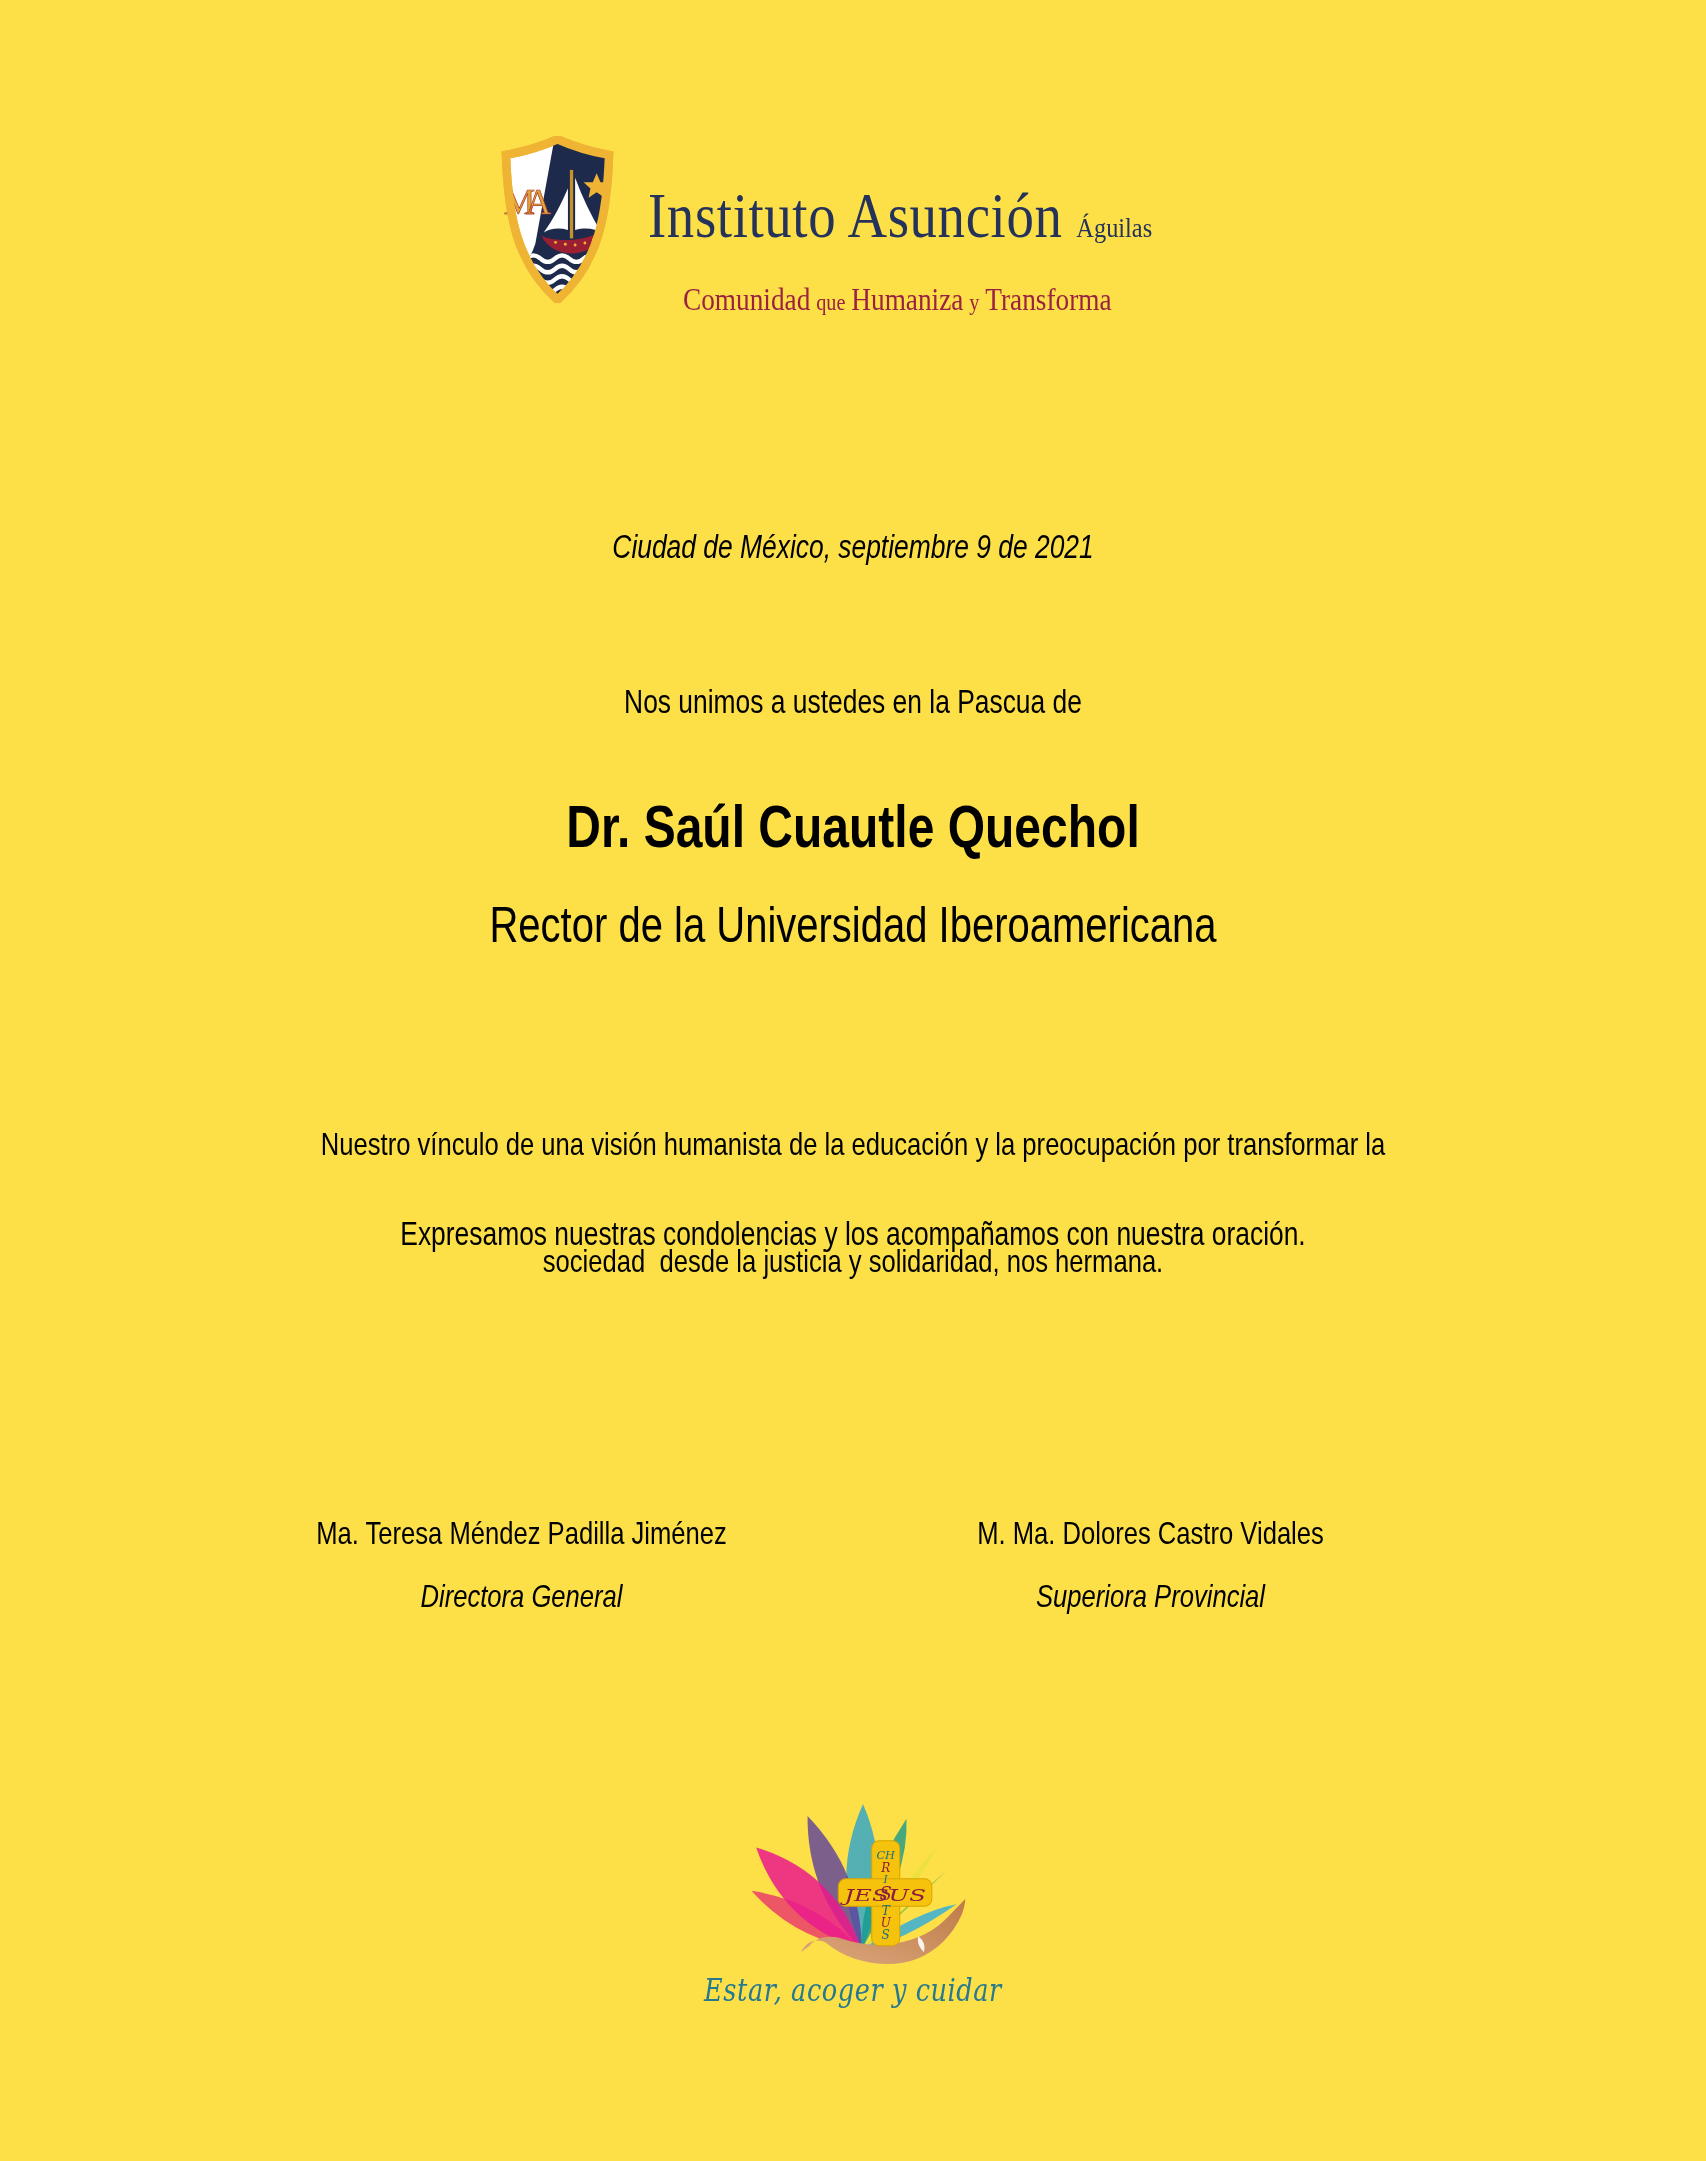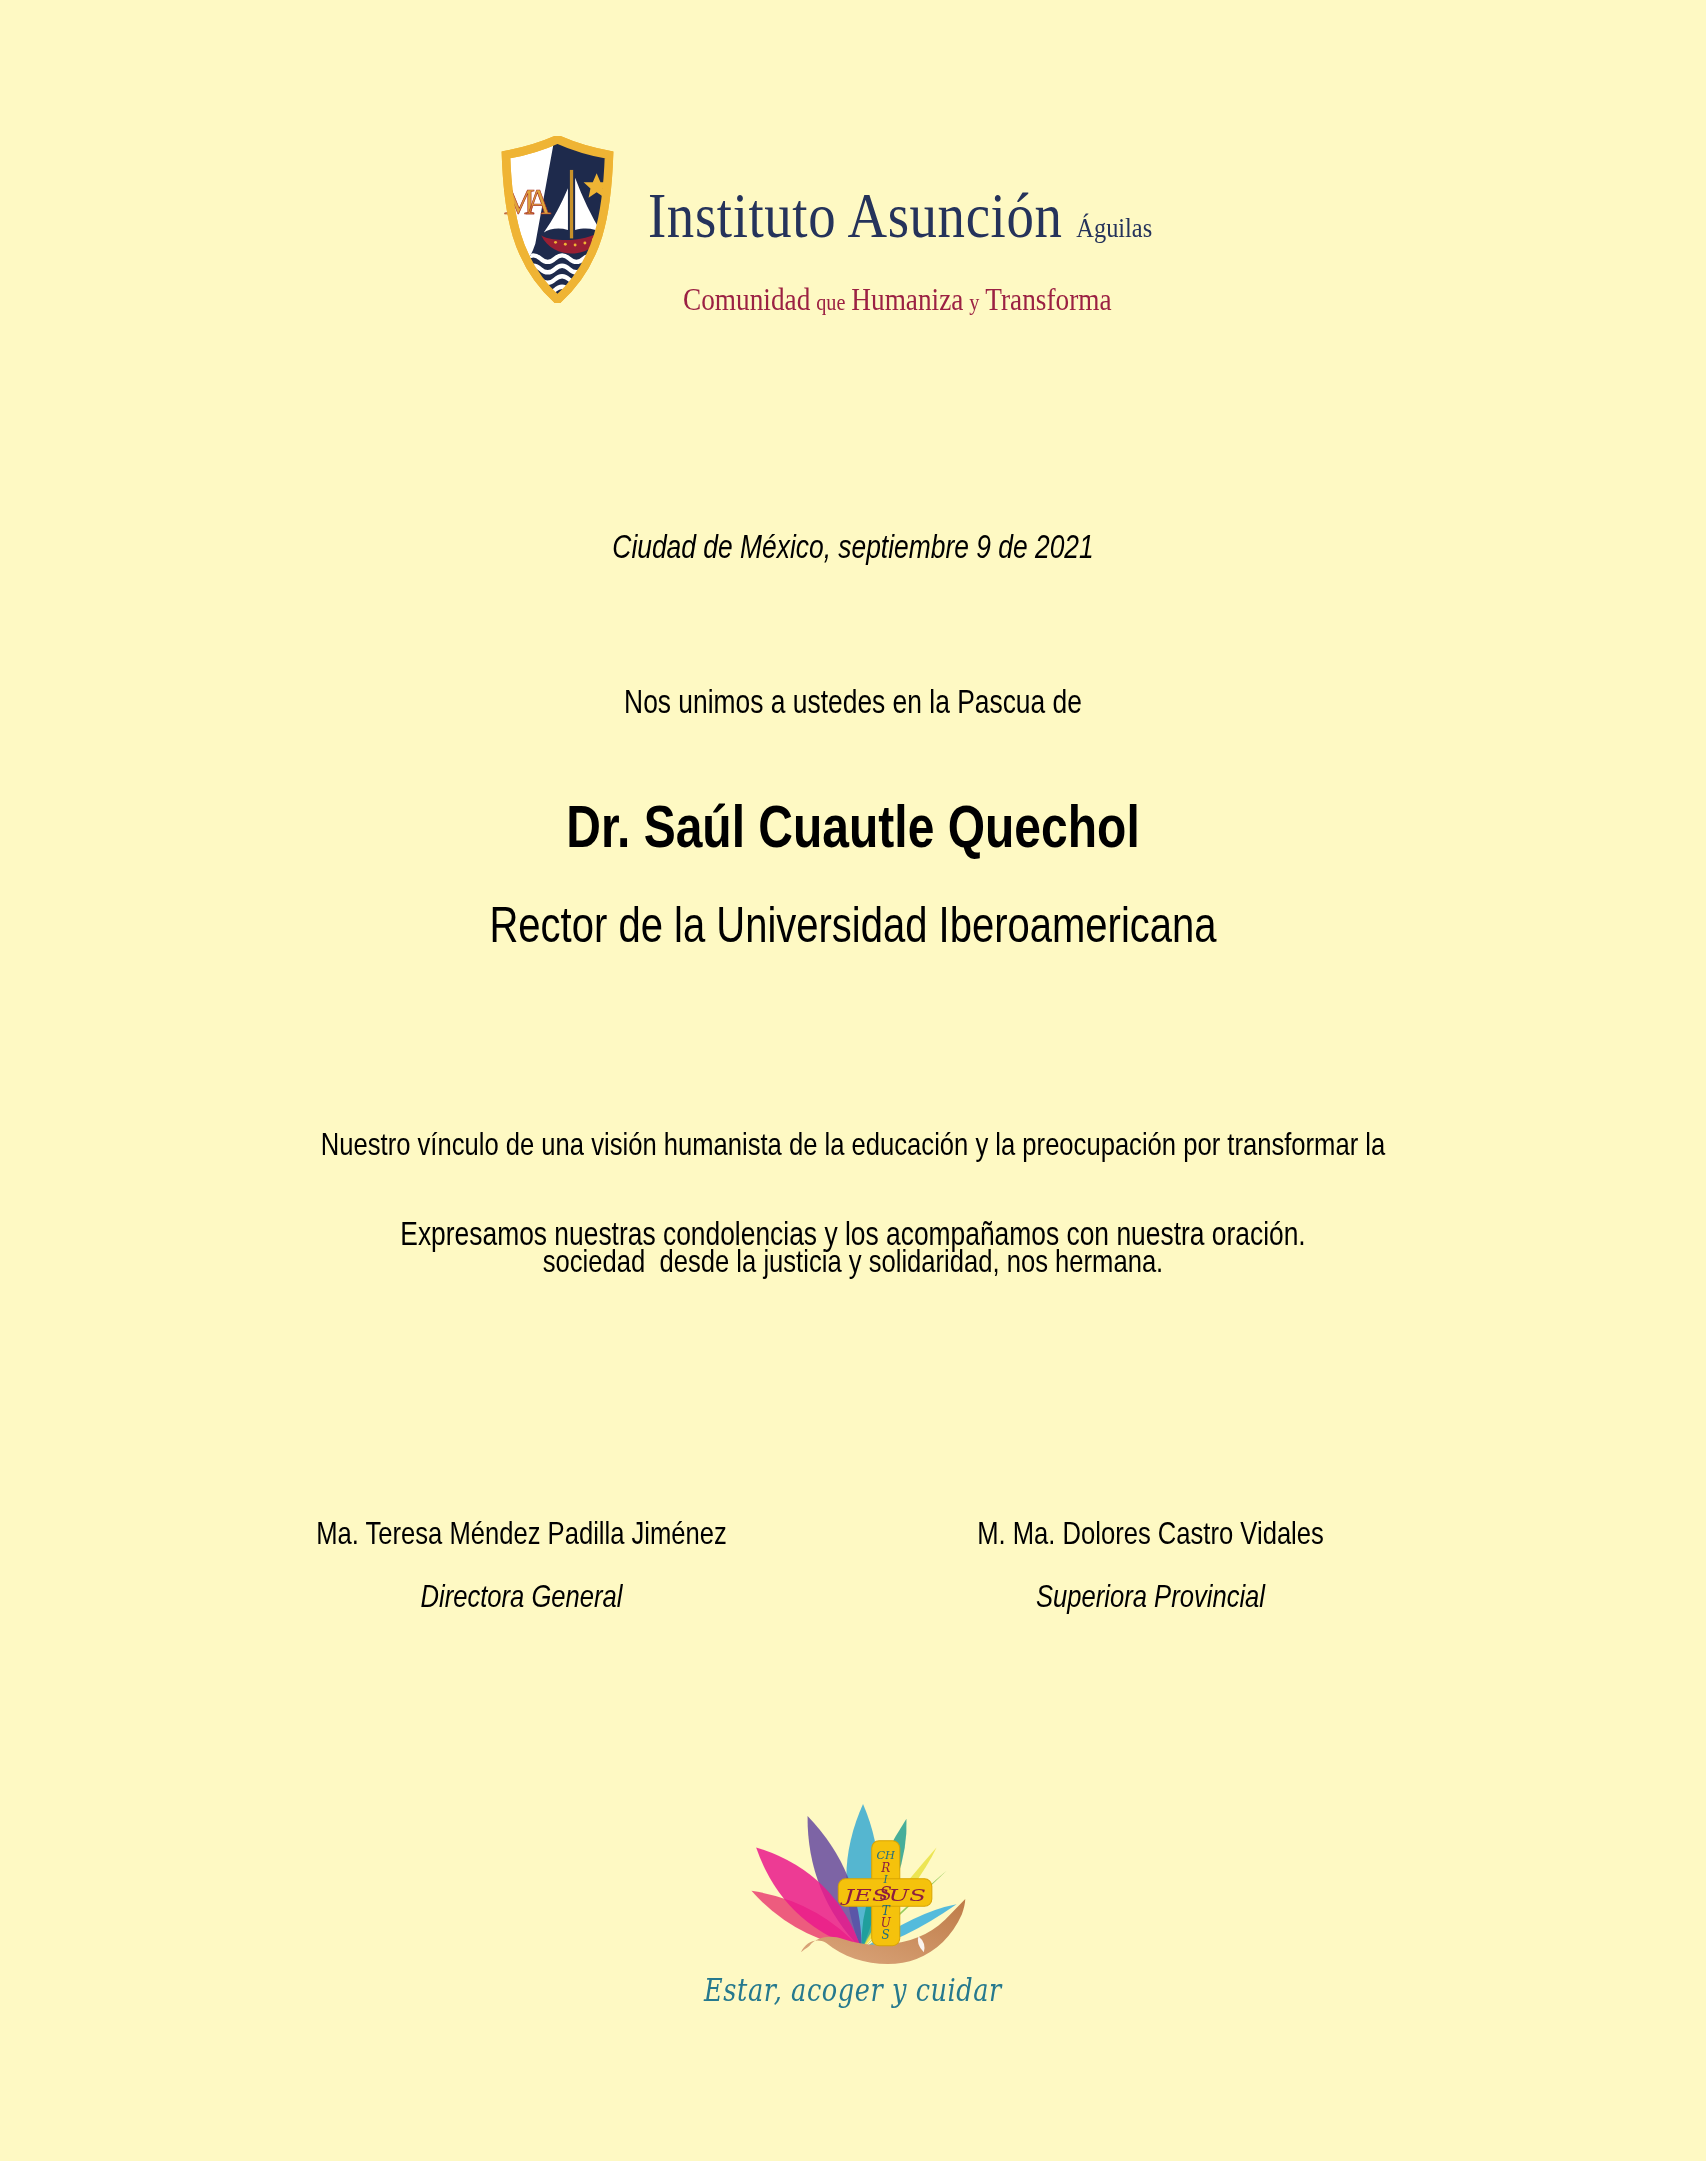--- a/index.html
+++ b/index.html
@@ -1,18 +1,18 @@
 <!DOCTYPE html>
 <html style="font-size:10.7px"><head>
 <meta charset="utf-8">
 <style>
   html,body { margin:0; padding:0; background:#e8e8e8; }
   .page {
     position:relative; width:1706px; height:2161px; margin:0 auto;
-    background:#fef9c3; overflow:hidden;
+    background:#fde047; overflow:hidden;
     font-family:"Liberation Sans","DejaVu Sans",sans-serif; color:#000000;
   }
 
   
   .crest-shield { position:absolute; left:492px; top:136px; width:131px; height:167px; }
   .org-line {
     position:absolute; left:648px; top:185px; white-space:nowrap;
     font-family:"Liberation Serif","DejaVu Serif",serif;
     font-size:63px; line-height:63px; color:#25335B; letter-spacing:0.7px;
     transform:scaleX(0.87); transform-origin:0 0;

